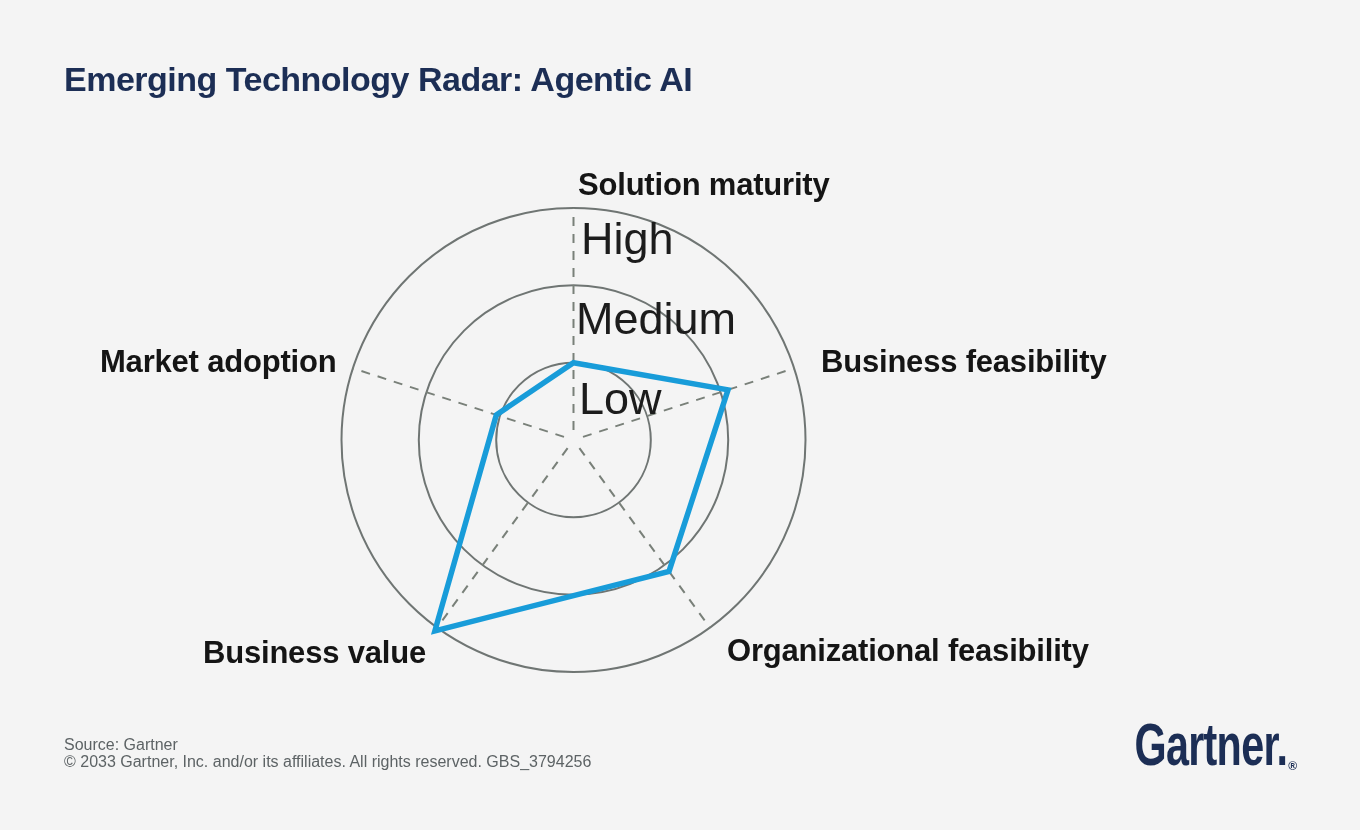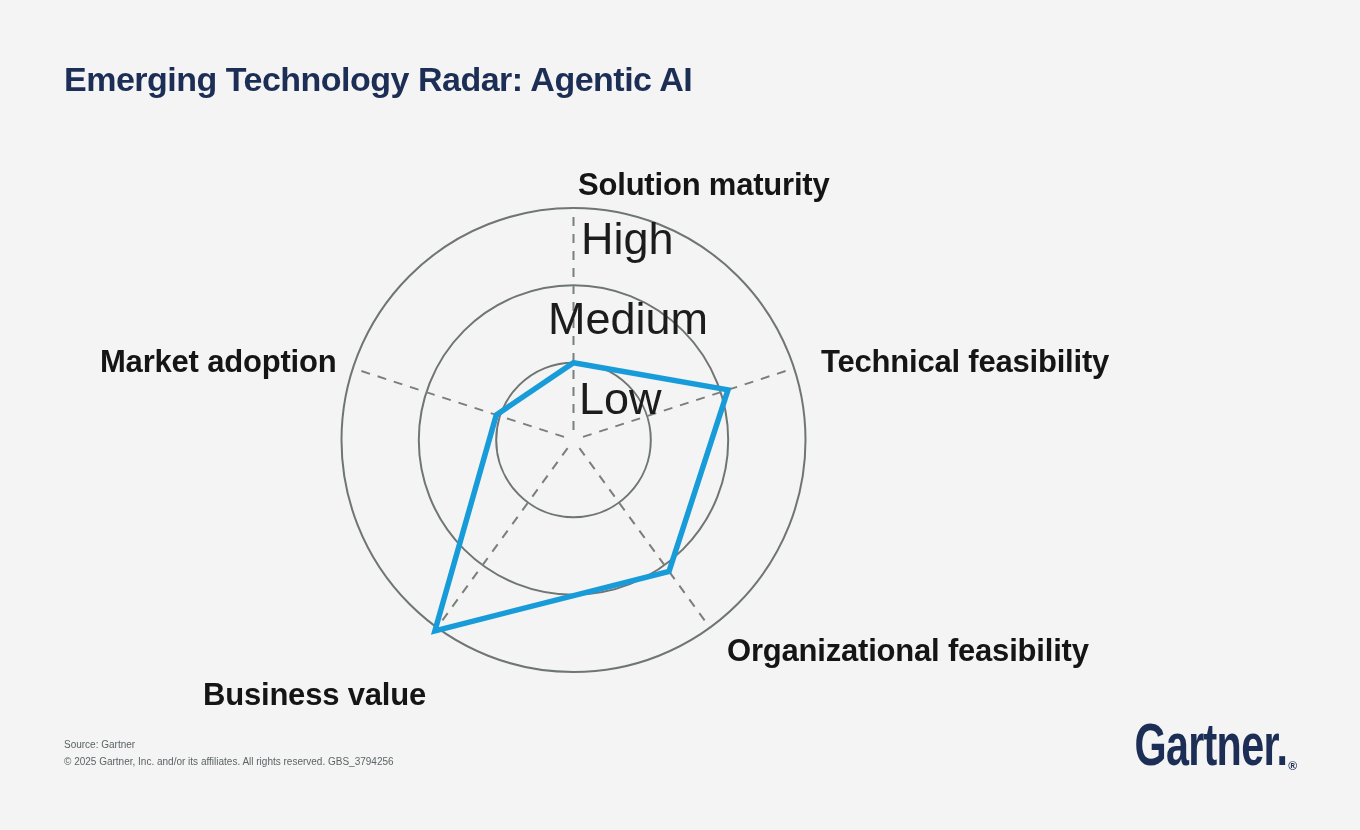--- a/index.html
+++ b/index.html
@@ -29,33 +29,33 @@
   .chart{position:absolute;inset:0;}
   #radar-svg{position:absolute;left:0;top:0;}
   .axis-label{
     position:absolute;
     font-size:31px;font-weight:bold;color:var(--black);
     white-space:nowrap;letter-spacing:-0.2px;
   }
   .al-solution{left:578px;top:167px;}
   .al-technical{left:821px;top:344px;}
   .al-organizational{left:727px;top:633px;}
-  .al-business{left:203px;top:635px;margin-top:42px;}
+  .al-business{left:203px;top:635px;}
   .al-market{left:84px;top:344px;margin-left:16px;}
   .ring-label{
     position:absolute;
     font-size:45px;font-weight:400;color:#1c1c1c;
     white-space:nowrap;
   }
   .rl-high{left:581px;top:213px;}
-  .rl-medium{left:548px;top:293px;}
+  .rl-medium{left:576px;top:293px;}
   .rl-low{left:579px;top:373px;}
   .footer{
     position:absolute;left:64px;top:736px;
-    font-size:10px;line-height:17px;color:var(--srcgray);
+    font-size:16px;line-height:17px;color:var(--srcgray);
   }
   .logo{
     position:absolute;right:63px;top:716px;
     display:flex;align-items:flex-end;
   }
   .logo-text{
     display:inline-block;
     font-size:59px;font-weight:bold;color:var(--navy);
     letter-spacing:-1px;line-height:1;
     transform:scaleX(0.70);transform-origin:right bottom;
@@ -79,33 +79,33 @@
         <circle cx="573.5" cy="440" r="232.0" fill="none" stroke="#6f7573" stroke-width="2"></circle>
         <line x1="573.5" y1="430.0" x2="573.5" y2="208.0" stroke="#798079" stroke-width="2" stroke-dasharray="9 8"></line>
         <line x1="583.0" y1="436.9" x2="794.1" y2="368.3" stroke="#798079" stroke-width="2" stroke-dasharray="9 8"></line>
         <line x1="579.4" y1="448.1" x2="709.9" y2="627.7" stroke="#798079" stroke-width="2" stroke-dasharray="9 8"></line>
         <line x1="567.6" y1="448.1" x2="437.1" y2="627.7" stroke="#798079" stroke-width="2" stroke-dasharray="9 8"></line>
         <line x1="564.0" y1="436.9" x2="352.9" y2="368.3" stroke="#798079" stroke-width="2" stroke-dasharray="9 8"></line>
         <polygon points="573.5,362.7 728.0,389.8 669.0,571.4 434.9,630.8 496.3,414.9" fill="none" stroke="#189cd9" stroke-width="5.5" stroke-linejoin="miter"></polygon>
       </svg>
 
     <div class="axis-label al-solution">Solution maturity</div>
-    <div class="axis-label al-technical">Technical feasibility</div>
+    <div class="axis-label al-technical">Business feasibility</div>
     <div class="axis-label al-organizational">Organizational feasibility</div>
     <div class="axis-label al-business">Business value</div>
     <div class="axis-label al-market">Market adoption</div>
 
     <div class="ring-label rl-high">High</div>
     <div class="ring-label rl-medium">Medium</div>
     <div class="ring-label rl-low">Low</div>
   </div>
 
   <div class="footer">
     <div>Source: Gartner</div>
-    <div>© 2025 Gartner, Inc. and/or its affiliates. All rights reserved. GBS_3794256</div>
+    <div>© 2033 Gartner, Inc. and/or its affiliates. All rights reserved. GBS_3794256</div>
   </div>
 
   <div class="logo">
     <span class="logo-text">Gartner.</span>
     <span class="logo-reg">®</span>
   </div>
 
 </div>
 
 </body></html>

